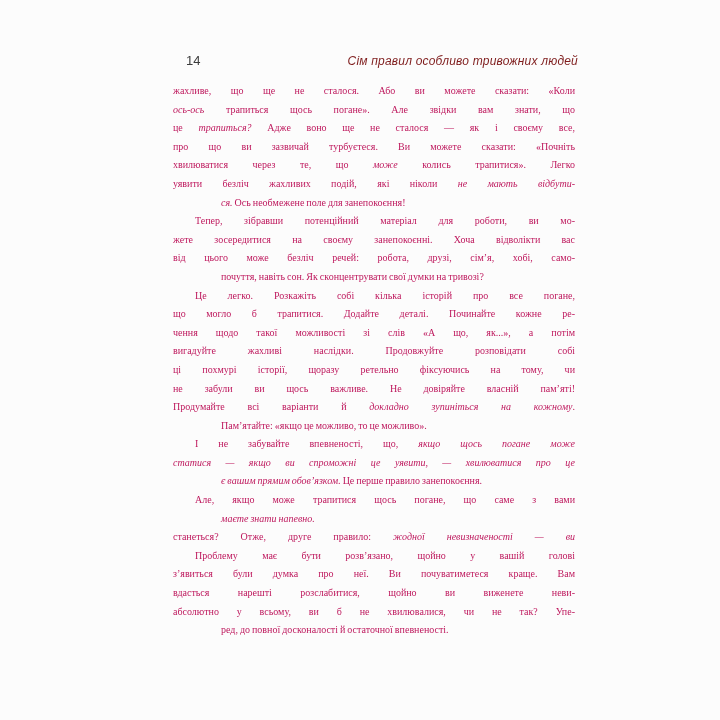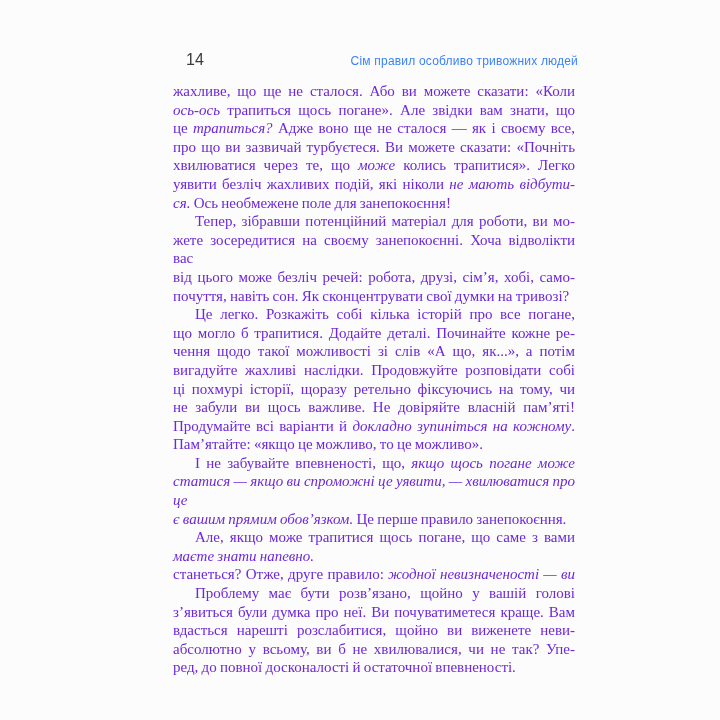--- a/index.html
+++ b/index.html
@@ -18,47 +18,48 @@
     position: absolute;
     left: 173px;
     top: 45px;
     width: 405px;
     display: flex;
     justify-content: space-between;
     align-items: baseline;
     font-family: "Liberation Sans", sans-serif;
   }
   .page-number {
-    font-size: 16px;
+    font-size: 13px;
     color: #3c3c3c;
     padding-left: 13px;
   }
   .running-title {
     font-size: 12px;
-    color: #3b82f6;
+    font-style: italic;
+    color: #7f1d1d;
     letter-spacing: 0.2px;
     margin-top: 9px;
   }
   .text-block {
     position: absolute;
     left: 173px;
     top: 82px;
     width: 402px;
-    font-size: 15px;
+    font-size: 10px;
     line-height: 18.6px;
-    color: #6d28d9;
+    color: #be185d;
     word-spacing: -0.5px;
   }
   .para { margin: 0; }
   .line {
     text-align: justify;
     text-align-last: justify;
     white-space: normal;
   }
-  .line.last { text-align-last: left; }
+  .line.last { text-align-last: left; margin-left: 48px; }
   .line.first { text-indent: 22px; }
   .it { font-style: italic; }
 </style>
 </head>
 <body>
 
 <div class="page-header">
   <span class="page-number">14</span>
   <span class="running-title">Сім правил особливо тривожних людей</span>
 </div>

